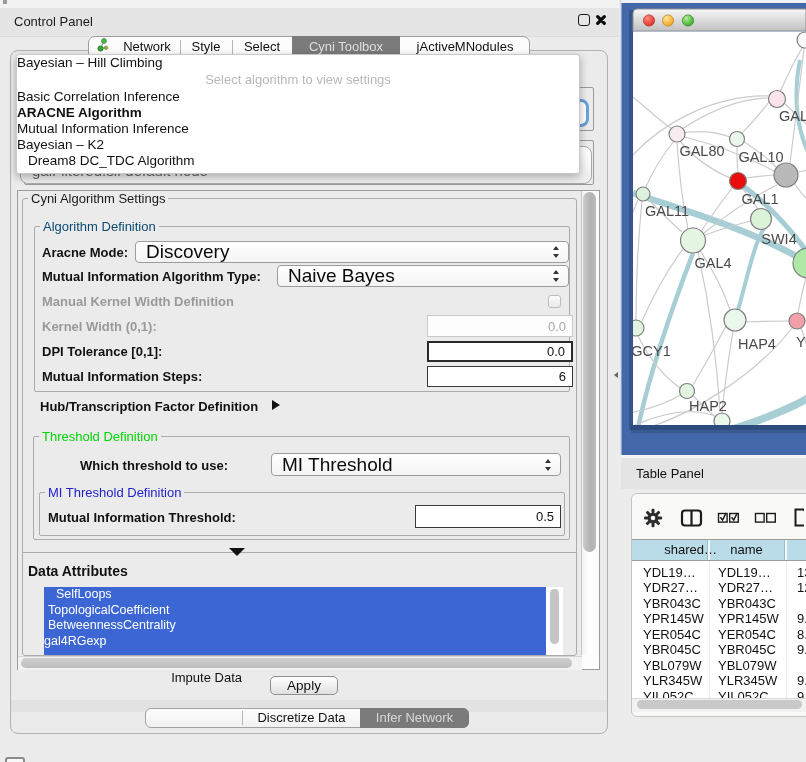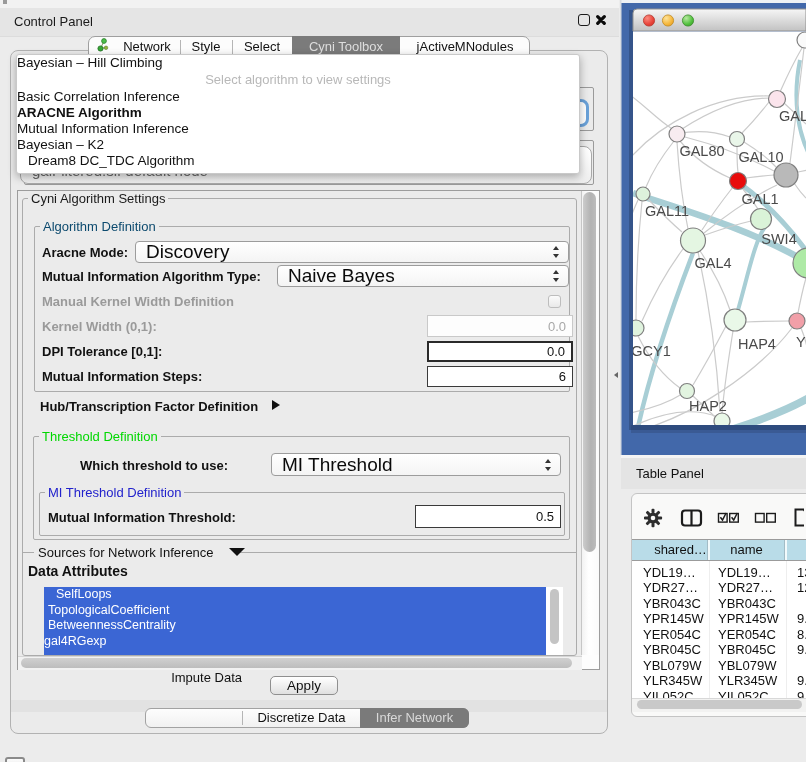--- a/index.html
+++ b/index.html
@@ -101,21 +101,20 @@
       <span class="spin"></span>
     </div>
 
 <div class="grp" style="left:39px;top:492px;width:526px;height:44px;">
   <span class="leg" style="left:5px;color:#2222cc;">MI Threshold Definition</span>
 </div>
 <div class="lbl" style="left:48px;top:510px;">Mutual Information Threshold:</div>
 <div class="inp" style="left:415px;top:505px;width:146px;height:23px;border:1.5px solid #3a3a3a;">0.5</div>
 
 <div class="abs" style="left:22px;top:552px;width:555px;height:104px;border-top:1px solid #ababab;"></div>
-<div class="abs" style="left:34px;top:545px;background:#ebebeb;padding:0 4px;font-size:13px;line-height:15px;">Sources for Network Inference&nbsp;&nbsp;&nbsp;&nbsp;&nbsp;</div>
 <div class="abs" style="left:229px;top:548px;width:0;height:0;border-top:8px solid #111;border-left:8px solid transparent;border-right:8px solid transparent;"></div>
 <div class="lbl" style="left:28px;top:563px;font-size:14px;">Data Attributes</div>
 
 <div class="abs" style="left:44px;top:587px;width:502px;height:68px;background:#3b66d4;color:#fff;font-size:12.5px;overflow:hidden;">
   <div style="height:15.5px;line-height:15.5px;padding-left:12px;">SelfLoops</div>
   <div style="height:15.5px;line-height:15.5px;padding-left:4px;">TopologicalCoefficient</div>
   <div style="height:15.5px;line-height:15.5px;padding-left:4px;">BetweennessCentrality</div>
   <div style="height:15.5px;line-height:15.5px;">gal4RGexp</div>
 </div>
 <div class="abs" style="left:546px;top:587px;width:17px;height:68px;background:#fff;"></div>
@@ -307,21 +306,21 @@
   </g>
 
   <path d="M151.5 1.5 h8 l4 4 v12 h-12 z" fill="none" stroke="#1c1c1c" stroke-width="2"></path>
 </svg>
 
 <div class="abs" style="left:632px;top:539px;width:174px;height:22px;background:#b9dce8;border-top:1px solid #9b9b9b;border-bottom:1px solid #9b9b9b;box-sizing:border-box;"></div>
 <div class="abs" style="left:707px;top:540px;width:1px;height:20px;background:#a3bcc6;"></div>
 <div class="abs" style="left:708px;top:540px;width:1.5px;height:20px;background:#f2fafc;"></div>
 <div class="abs" style="left:784px;top:540px;width:1px;height:20px;background:#a3bcc6;"></div>
 <div class="abs" style="left:785px;top:540px;width:1.5px;height:20px;background:#f2fafc;"></div>
-<div class="abs" style="left:644px;top:539px;width:73px;height:22px;line-height:22px;text-align:center;font-size:13px;">shared…</div>
+<div class="abs" style="left:644px;top:539px;width:73px;height:22px;line-height:22px;text-align:right;font-size:13px;">shared…</div>
 <div class="abs" style="left:709px;top:539px;width:75px;height:22px;line-height:22px;text-align:center;font-size:13px;">name</div>
 
 <div class="abs" style="left:632px;top:561px;width:174px;height:137px;overflow:hidden;font-size:13px;background:#fff;">
   <div style="position:absolute;left:76.5px;top:0;width:1px;height:137px;background:#eee;"></div>
   <div style="position:absolute;left:153.5px;top:0;width:1px;height:137px;background:#eee;"></div>
   <div style="position:absolute;left:11px;top:4px;line-height:15.45px;">YDL19…<br>YDR27…<br>YBR043C<br>YPR145W<br>YER054C<br>YBR045C<br>YBL079W<br>YLR345W<br>YIL052C</div>
   <div style="position:absolute;left:86px;top:4px;line-height:15.45px;">YDL19…<br>YDR27…<br>YBR043C<br>YPR145W<br>YER054C<br>YBR045C<br>YBL079W<br>YLR345W<br>YIL052C</div>
   <div style="position:absolute;left:165px;top:4px;line-height:15.45px;">13<br>12<br>&nbsp;<br>9.<br>8.<br>9.<br>&nbsp;<br>9.<br>9.</div>
 </div>
 

